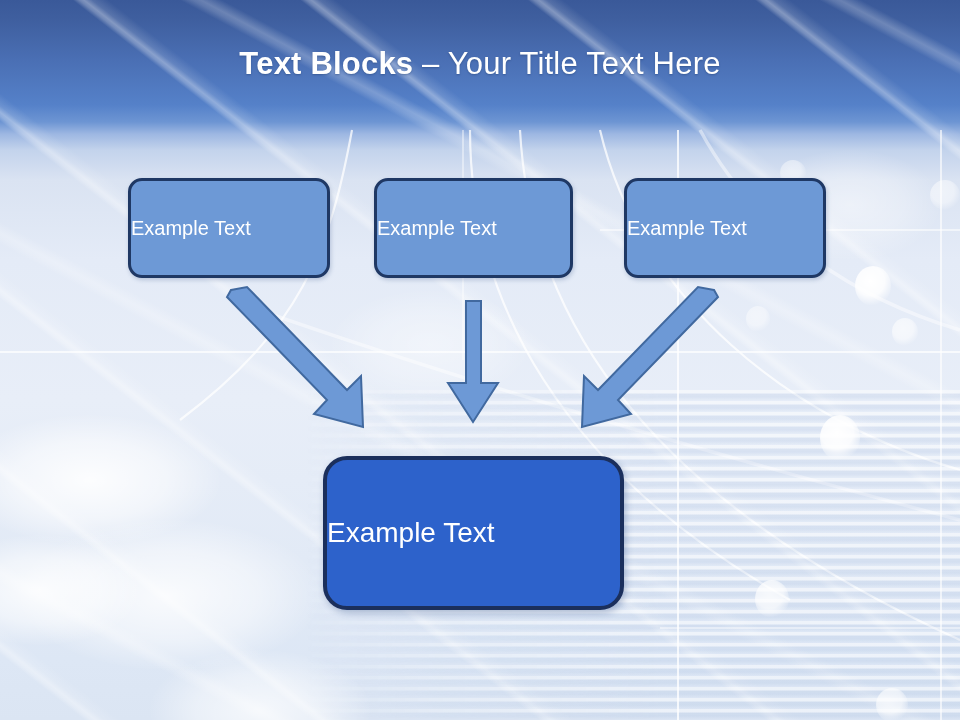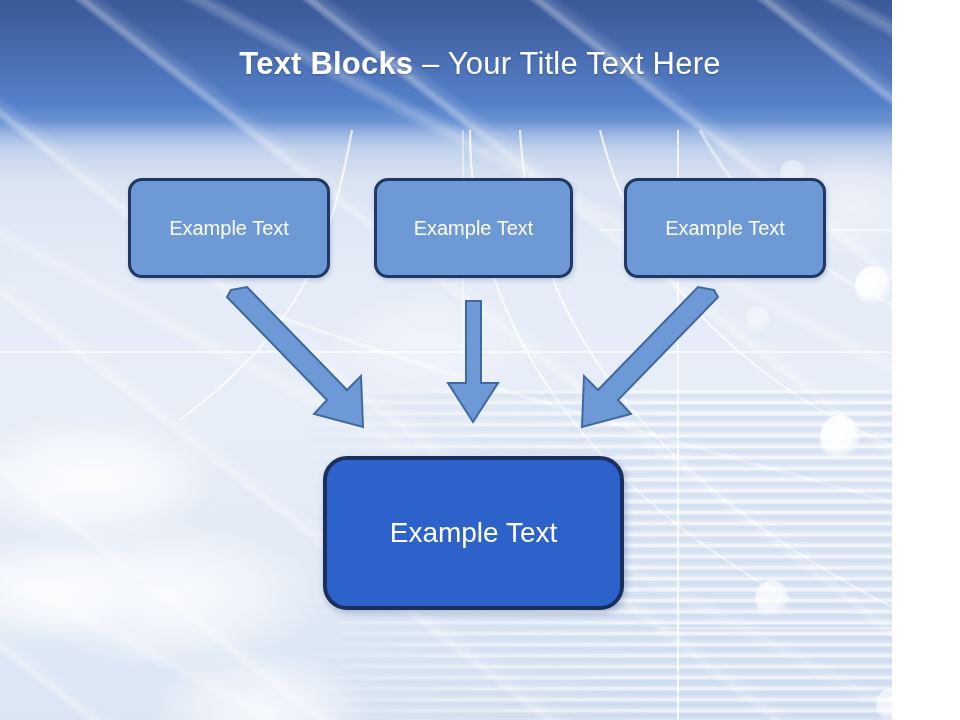--- a/index.html
+++ b/index.html
@@ -6,21 +6,21 @@
     margin: 0;
     padding: 0;
     background: #ffffff;
   }
   body {
     font-family: "Liberation Sans", sans-serif;
   }
 
   #slide {
     position: relative;
-    width: 892px;
+    width: 960px;
     height: 720px;
     overflow: hidden;
     background: #dfe7f4;
   }
 
   
   .bg-layer {
     position: absolute;
     left: 0; top: 0;
     width: 960px;
@@ -130,21 +130,20 @@
     text-shadow: 0 1px 2px rgba(20,45,90,0.35);
   }
   #title .t-bold { font-weight: bold; }
   #title .t-reg  { font-weight: normal; }
 
   
   .node-box {
     position: absolute;
     display: flex;
     align-items: center;
-    justify-content: center;
     color: #ffffff;
     box-sizing: border-box;
     text-align: center;
   }
   .box-top {
     background: #6d99d6;
     border: 3px solid #1f3864;
     border-radius: 14px;
     font-size: 20px;
     box-shadow: 1px 2px 4px rgba(60,90,140,0.28);

